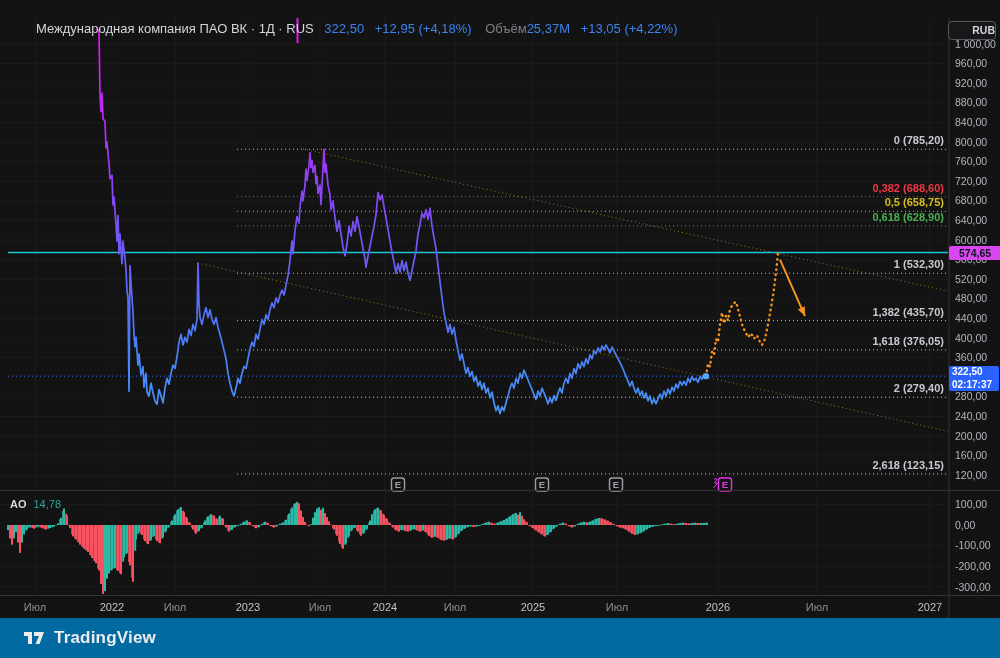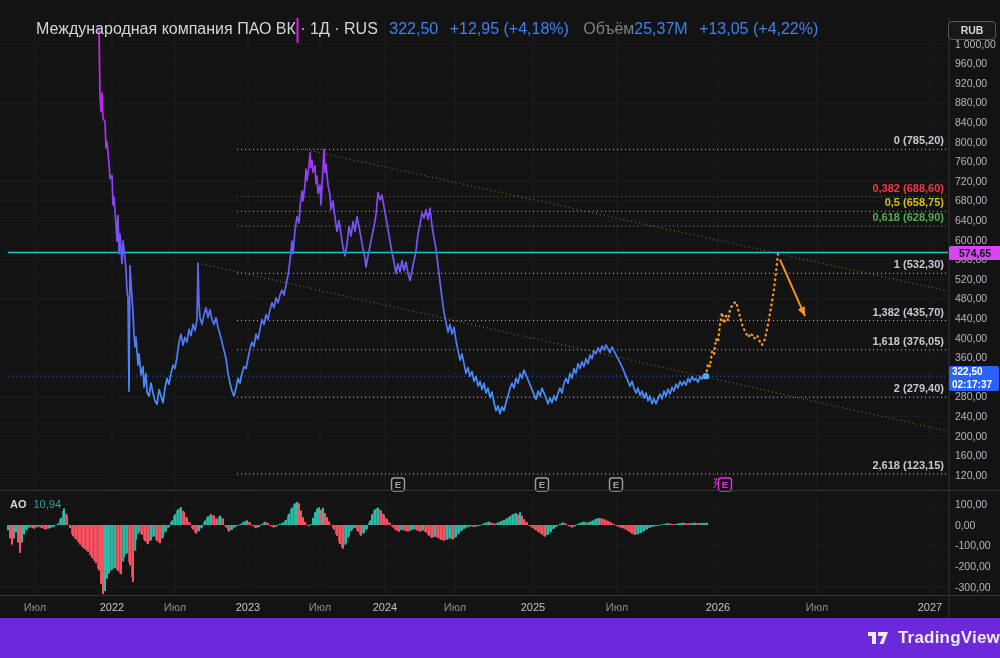--- a/index.html
+++ b/index.html
@@ -2,36 +2,36 @@
 <html><head>
 <meta charset="utf-8">
 <style>
   html,body{margin:0;padding:0;background:#131313;width:1000px;height:658px;overflow:hidden;
     font-family:"Liberation Sans",sans-serif;-webkit-font-smoothing:antialiased;}
   #stage{position:relative;width:1000px;height:658px;background:#131313;}
   #topbar{position:absolute;top:0;left:0;width:100%;height:18px;background:#060606;
     color:#e3e3e3;font-size:11px;font-weight:bold;line-height:18px;padding-left:22px;box-sizing:border-box;
     white-space:nowrap;z-index:5;}
   #chartsvg{position:absolute;top:0;left:0;z-index:1;}
-  #header{position:absolute;top:21px;left:36px;height:16px;line-height:16px;font-size:16px;z-index:6;white-space:nowrap;}
+  #header{position:absolute;top:21px;left:36px;height:16px;line-height:16px;font-size:13px;z-index:6;white-space:nowrap;}
   #header .sym{color:#d2d5da;}
   #header .val{color:#3e82ee;margin-left:7px;}
   #header .dim{color:#7d8087;margin-left:10px;}
   #header .tight{margin-left:0;}
   #rub-btn{position:absolute;top:21px;left:948px;width:46px;height:17px;border:1px solid #55585e;border-radius:4px;
-    color:#d3d5d9;font-size:10.5px;font-weight:bold;text-align:center;line-height:17px;background:#17181a;z-index:6;}
+    color:#d3d5d9;font-size:10.5px;font-weight:bold;text-align:right;line-height:17px;background:#17181a;z-index:6;}
   #price-tag-cyan{position:absolute;top:246px;left:949px;width:47px;height:14px;background:#d946ef;color:#06161c;
     font-size:10.5px;font-weight:bold;line-height:14px;padding-left:10px;border-radius:2px;z-index:6;}
   #price-tag-last{position:absolute;top:366px;left:949px;width:47px;height:25px;background:#2962ff;color:#fff;
     font-size:10px;font-weight:bold;line-height:12.5px;padding-left:3px;border-radius:2px;z-index:6;}
   #ao-legend{position:absolute;top:498px;left:10px;font-size:11px;z-index:6;}
   #ao-legend .n{color:#d8d8d8;font-weight:bold;margin-top:8px;}
   #ao-legend .v{color:#26a69a;margin-left:7px;}
-  #footer{position:absolute;top:618px;left:0;width:100%;height:40px;background:#6d28d9;z-index:6;
-    display:flex;align-items:center;padding-left:22px;box-sizing:border-box;justify-content:flex-end;}
+  #footer{position:absolute;top:618px;left:0;width:100%;height:40px;background:#0369a1;z-index:6;
+    display:flex;align-items:center;padding-left:22px;box-sizing:border-box;}
   #footer .brand{color:#ececec;font-size:17px;font-weight:bold;margin-left:8px;letter-spacing:.2px;}
 </style>
 </head>
 <body>
 
 <div id="stage">
 
   <svg id="chartsvg" width="1000" height="618">
       <rect x="0" y="18" width="1000" height="600" fill="#131313"></rect>
       <defs>
@@ -644,21 +644,21 @@
 
   <div id="rub-btn">RUB</div>
 
   <div id="price-tag-cyan">574,65</div>
   <div id="price-tag-last">
     <div>322,50</div>
     <div>02:17:37</div>
   </div>
 
   <div id="ao-legend">
-    <span class="n">AO</span><span class="v">10,94</span>
+    <span class="n">AO</span><span class="v">14,78</span>
   </div>
 
   <div id="footer">
     <svg width="24" height="22" viewBox="0 0 24 22">
       <path d="M2 5 H10 V17 H6 V9 H2 Z" fill="#ececec"></path>
       <path d="M12 5 H22 L17.5 17 H13.5 L17 9 H12 Z" fill="#ececec"></path>
     </svg>
     <span class="brand">TradingView</span>
   </div>
 </div>

